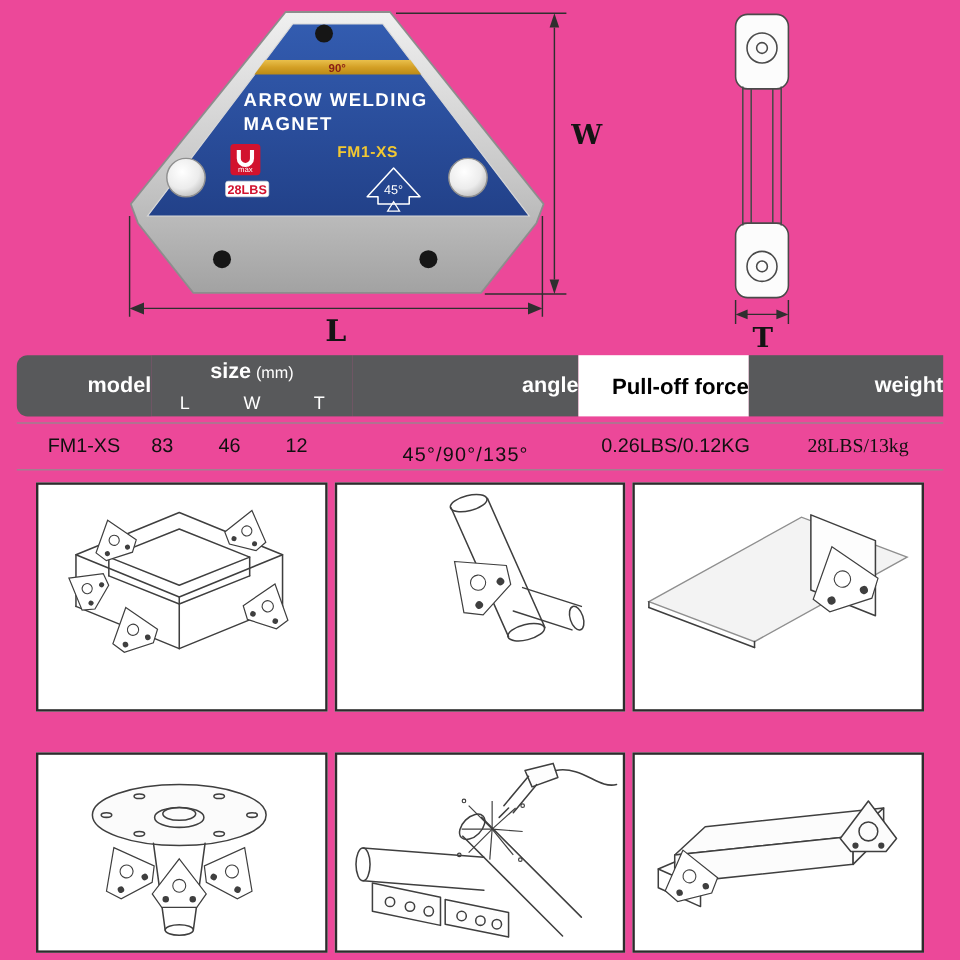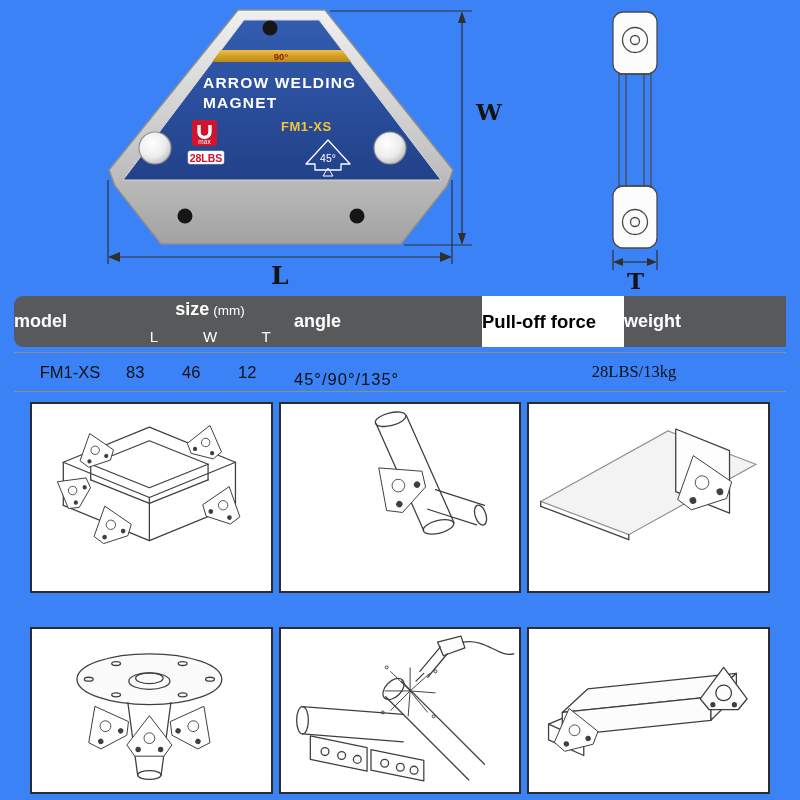--- a/index.html
+++ b/index.html
@@ -1,41 +1,41 @@
 <!DOCTYPE html>
 <html><head>
 <meta charset="utf-8">
 <style>
   html,body{margin:0;padding:0;}
   body{width:800px;height:800px;background:#fff;font-family:"Liberation Sans",sans-serif;position:relative;overflow:hidden;}
-  #canvas{position:absolute;inset:0;width:800px;height:800px;background:#3b82f6;}
+  #canvas{position:absolute;inset:0;width:800px;height:800px;background:#ec4899;}
   #top-diagram{position:absolute;left:0;top:0;}
   .mt{font-family:"Liberation Sans",sans-serif;fill:#ffffff;font-weight:bold;}
   .dim{font-family:"DejaVu Serif",serif;font-weight:bold;fill:#141414;}
   .dimline{stroke:#2f2f2f;stroke-width:1.2;fill:none;}
   .dimhead{fill:#2f2f2f;stroke:none;}
   .ink{stroke:#3f3f3f;fill:none;stroke-width:1.3;stroke-linejoin:round;stroke-linecap:round;}
   .sheet{fill:#f3f3f3;stroke:#8f8f8f;stroke-width:1.2;}
 
   .spec-table{position:absolute;left:14px;top:296px;width:772px;}
   .hdr{display:flex;height:51px;color:#fff;}
-  .cell{display:flex;align-items:center;justify-content:flex-start;background:#58595b;font-weight:bold;font-size:18px;}
+  .cell{display:flex;align-items:center;justify-content:flex-end;background:#58595b;font-weight:bold;font-size:18px;}
   .cell-model{width:112px;border-radius:9px 0 0 9px;}
   .cell-size{width:168px;flex-direction:column;justify-content:center;gap:11px;}
   .size-top{font-size:18px;line-height:1;}
   .size-top .unit{font-size:13.5px;font-weight:normal;margin-left:4px;}
   .size-sub{display:flex;width:100%;font-weight:normal;font-size:15px;line-height:1;}
   .size-sub span{flex:1;text-align:center;}
   .cell-angle{width:188px;}
   .cell-weight{width:162px;}
   .cell-pull{flex:1;background:#ffffff;color:#000;font-size:18.5px;}
   .datarow{display:flex;align-items:center;height:38px;margin-top:5px;border-top:1.6px solid #8e8e8e;border-bottom:1.6px solid #8e8e8e;font-size:16.5px;color:#101010;}
   .d-model{width:112px;text-align:center;}
   .d-l,.d-w,.d-t{width:56px;text-align:left;}
-  .d-angle{width:188px;letter-spacing:1px;margin-top:14px;}
+  .d-angle{width:188px;text-align:center;letter-spacing:1px;margin-top:14px;}
   .d-weight{width:162px;text-align:center;}
   .d-pull{flex:1;text-align:center;font-family:Liberation Serif, serif;}
 
   .demos{position:absolute;left:30px;top:402px;width:740px;}
   .demo-row{display:flex;gap:6px;}
   .demo-row.second{margin-top:34px;}
   .demo-box{flex:1;height:191px;border:2px solid #2c2c2c;background:#fff;box-sizing:border-box;}
   .demo-row.second .demo-box{height:167px;}
   .demo-box svg{width:100%;height:100%;display:block;}
 </style>
@@ -171,20 +171,21 @@
         <span>weight</span>
       </div>
     </div>
 
     <div class="datarow">
       <div class="d-model">FM1-XS</div>
       <div class="d-l">83</div>
       <div class="d-w">46</div>
       <div class="d-t">12</div>
       <div class="d-angle">45°/90°/135°</div>
+      <div class="d-weight">0.26LBS/0.12KG</div>
       <div class="d-pull">28LBS/13kg</div>
     </div>
   </div>
 
   <svg width="0" height="0" style="position:absolute" aria-hidden="true">
     <defs>
       <g id="mm">
         <polygon points="0,-9 10,4 6.5,9 -6.5,9 -10,4" fill="#ffffff" stroke="#3f3f3f" stroke-width="1" vector-effect="non-scaling-stroke"></polygon>
         <circle cx="0" cy="1" r="2.4" fill="none" stroke="#3f3f3f" stroke-width="0.9" vector-effect="non-scaling-stroke"></circle>
         <circle cx="-5" cy="6" r="1.2" fill="#3f3f3f"></circle>

